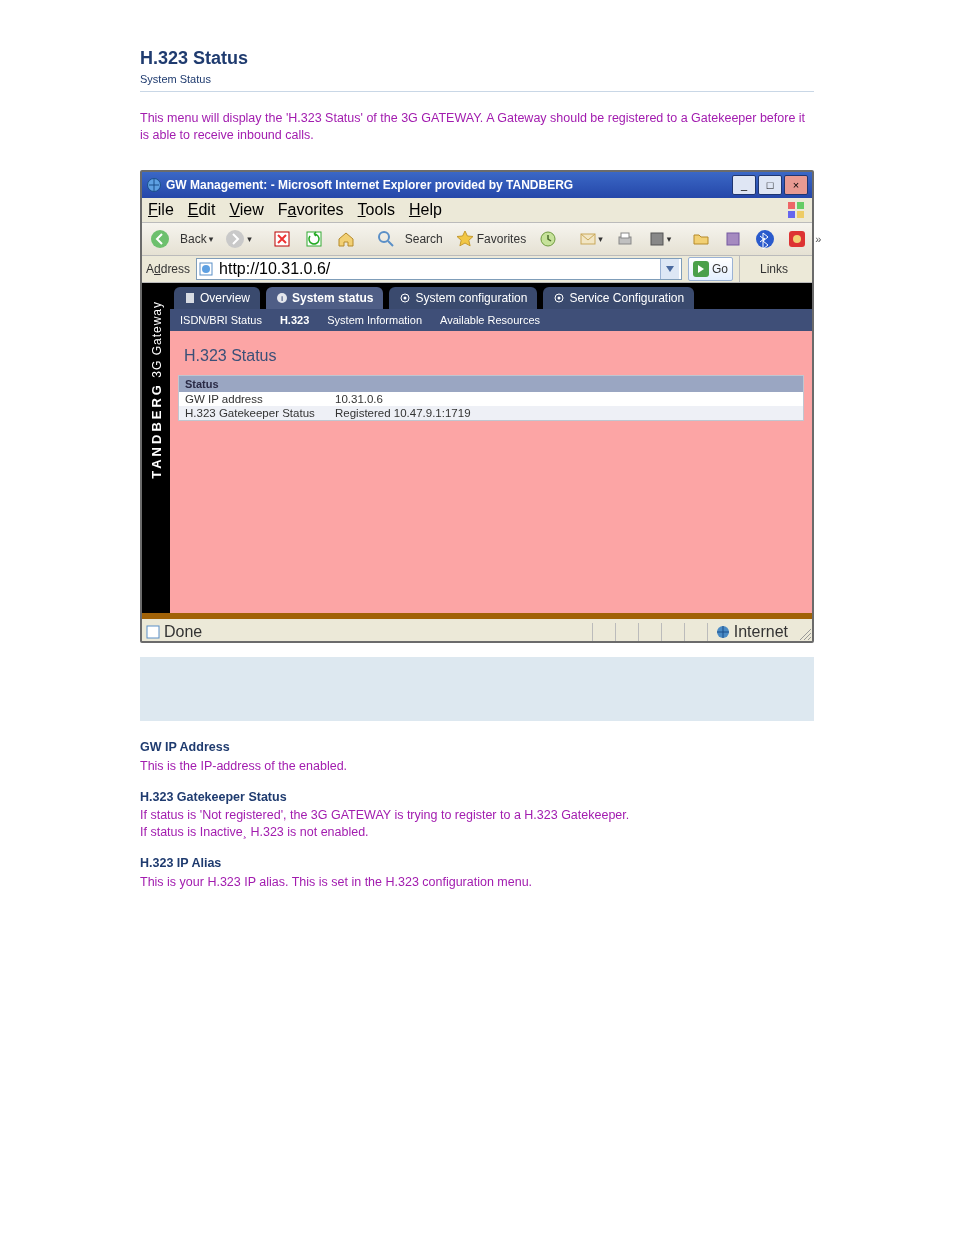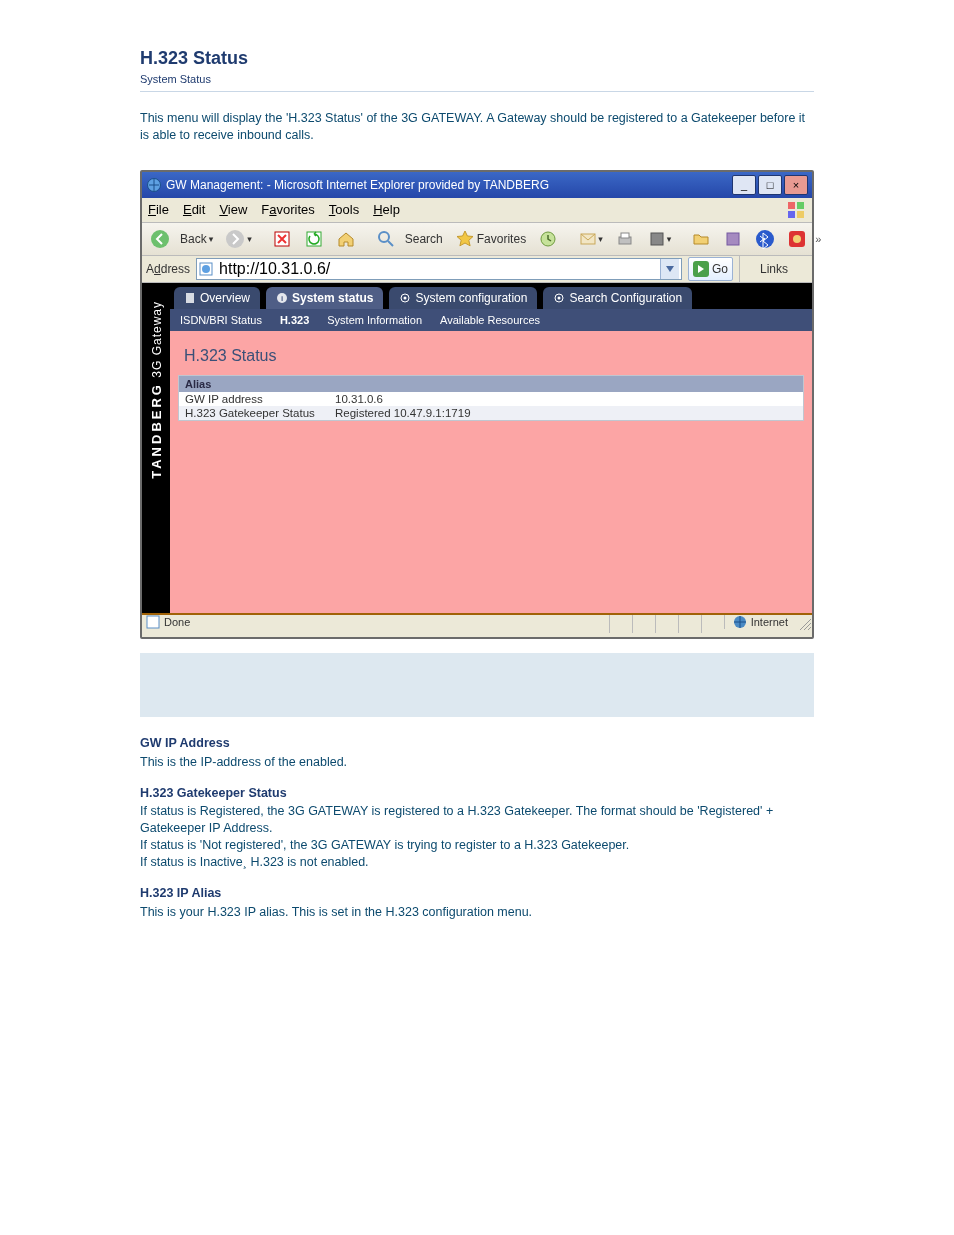--- a/index.html
+++ b/index.html
@@ -1,29 +1,29 @@
 <!DOCTYPE html>
 <html><head>
 <meta charset="utf-8">
 <style>
 html,body{margin:0;padding:0;background:#fff;font-family:Tahoma,Verdana,Arial,sans-serif;font-size:12px;color:#333}
 .page{width:954px;margin:0 auto;position:relative;min-height:1235px}
 .page-header{padding:0 140px;margin-top:48px}
 .section-title{color:#1f3b6f;font-size:18px;font-weight:bold;margin:8px 0 4px 0}
 .section-sub{color:#1f3b6f;font-size:11px;margin-bottom:6px}
 .hr{border:0;border-top:1px solid #c9d7e6;margin:2px 0 18px 0}
-.body-text{color:#0c4a6e;font-size:12.5px;line-height:1.35}
+.body-text{color:#a21caf;font-size:12.5px;line-height:1.35}
 .screenshot{margin:0 140px;border:2px solid #6b6b6b;background:#ece9d8;position:relative;border-radius:2px}
 .titlebar{height:26px;background:linear-gradient(#3b68c6,#2547a9);color:#fff;display:flex;align-items:center;padding:0 4px}
 .titlebar .app-icon{width:16px;height:16px;margin-right:4px}
-.titlebar .ttl{flex:1;font-size:12px;font-weight:normal;white-space:nowrap;overflow:hidden}
+.titlebar .ttl{flex:1;font-size:12px;font-weight:bold;white-space:nowrap;overflow:hidden}
 .titlebar .winbtn{width:22px;height:18px;margin-left:2px;background:#dfe6f4;border:1px solid #1f3670;color:#000;display:flex;align-items:center;justify-content:center;font-size:11px;border-radius:2px}
 .titlebar .winbtn.close{background:#e89a92}
 .menubar{height:24px;background:#ece9d8;display:flex;align-items:center;padding:0 6px;color:#000}
-.menubar .mi{margin-right:14px;font-size:13px}
+.menubar .mi{margin-right:14px;font-size:16px}
 .menubar .mi u{text-decoration:underline}
 .menubar .flag{width:20px;height:20px;margin-left:auto}
 .toolbar{height:32px;background:linear-gradient(#f6f4ee,#e5e1d3);border-top:1px solid #bbb;border-bottom:1px solid #bbb;display:flex;align-items:center;padding:0 4px;gap:4px}
 .tbtn{height:24px;padding:0 4px;display:flex;align-items:center;border-radius:3px;font-size:12px;color:#333}
 .tbtn .ico{width:20px;height:20px}
 .tb-sep{width:1px;height:22px;background:#c0c0c0;margin:0 2px}
 .overflow{margin-left:auto;font-size:11px;color:#555;padding-right:4px}
 .addressbar{height:26px;background:#ece9d8;border-bottom:1px solid #bbb;display:flex;align-items:center;padding:0 4px;gap:6px}
 .addressbar .lbl{font-size:12px;color:#333}
 .addr-input{flex:1;display:flex;align-items:center;background:#fff;border:1px solid #7f9db9;height:20px;padding:0 2px}
@@ -46,21 +46,21 @@
 .subtabs .st{cursor:default}
 .subtabs .st.active{font-weight:bold}
 .content-area{padding:12px 8px}
 .h323-title{color:#3a5078;font-size:16px;padding:4px 6px 10px 6px}
 .status-box{border:1px solid #c0c6d0}
 .status-head{background:#9aa6c2;color:#2a2a45;font-weight:bold;font-size:11px;padding:2px 6px}
 .status-row{display:flex;font-size:11.5px;padding:1px 6px}
 .status-row:nth-child(odd){background:#eef0f6}
 .status-row:nth-child(even){background:#fff}
 .status-row .k{width:150px}
-.statusbar{height:22px;background:#ece9d8;border-top:2px solid #a16207;display:flex;align-items:flex-start;font-size:11px;color:#333}
+.statusbar{height:22px;background:#ece9d8;border-top:6px solid #a16207;display:flex;align-items:flex-end;font-size:16px;color:#333}
 .statusbar .sb-left{display:flex;align-items:center;gap:4px;padding-left:4px}
 .statusbar .sb-segs{display:flex;margin-left:auto}
 .statusbar .seg{width:22px;height:18px;border-left:1px solid #bbb}
 .statusbar .zone{display:flex;align-items:center;gap:4px;padding:0 8px;border-left:1px solid #bbb}
 .statusbar .grip{width:16px;height:16px}
 .notebox{margin:14px 140px 0 140px;background:#dde8f0;height:64px}
 .para-block{margin:18px 140px 0 140px}
 
 svg{display:block}
 </style>
@@ -301,35 +301,35 @@
               </span>
             <span>System configuration</span>
           </div>
           <div class="tab inactive">
             <span class="ticon">
                 <svg viewBox="0 0 12 12">
                   <circle cx="6" cy="6" r="4" fill="none" stroke="#fff"></circle>
                   <circle cx="6" cy="6" r="1.5" fill="#fff"></circle>
                 </svg>
               </span>
-            <span>Search Configuration</span>
+            <span>Service Configuration</span>
           </div>
         </div>
 
         <div class="subtabs">
           <span class="st">ISDN/BRI Status</span>
           <span class="st active">H.323</span>
           <span class="st">System Information</span>
           <span class="st">Available Resources</span>
         </div>
 
         <div class="content-area">
           <div class="h323-title">H.323 Status</div>
           <div class="status-box">
-            <div class="status-head">Alias</div>
+            <div class="status-head">Status</div>
             <div class="status-row">
               <span class="k">GW IP address</span>
               <span>10.31.0.6</span>
             </div>
             <div class="status-row">
               <span class="k">H.323 Gatekeeper Status</span>
               <span>Registered 10.47.9.1:1719</span>
             </div>
           </div>
         </div>
@@ -371,21 +371,20 @@
 
   <div class="notebox">
     <div style="text-align:center;font-style:italic;font-size:11px;color:#2a3a55;padding-top:14px;visibility:hidden">Picture 17 – H.323 Status</div>
   </div>
 
   <div class="para-block">
     <div class="body-text" style="font-weight:bold;color:#1f3b6f;margin-bottom:2px">GW IP Address</div>
     <div class="body-text">This is the IP-address of the enabled.</div>
 
     <div class="body-text" style="font-weight:bold;color:#1f3b6f;margin:14px 0 2px 0">H.323 Gatekeeper Status</div>
-    <div class="body-text">If status is Registered, the 3G GATEWAY is registered to a H.323 Gatekeeper. The format should be 'Registered' + Gatekeeper IP Address.</div>
     <div class="body-text">If status is 'Not registered', the 3G GATEWAY is trying to register to a H.323 Gatekeeper.</div>
     <div class="body-text">If status is Inactive¸ H.323 is not enabled.</div>
 
     <div class="body-text" style="font-weight:bold;color:#1f3b6f;margin:14px 0 2px 0">H.323 IP Alias</div>
     <div class="body-text">This is your H.323 IP alias. This is set in the H.323 configuration menu.</div>
   </div>
 
 </div>
 
 </body></html>

